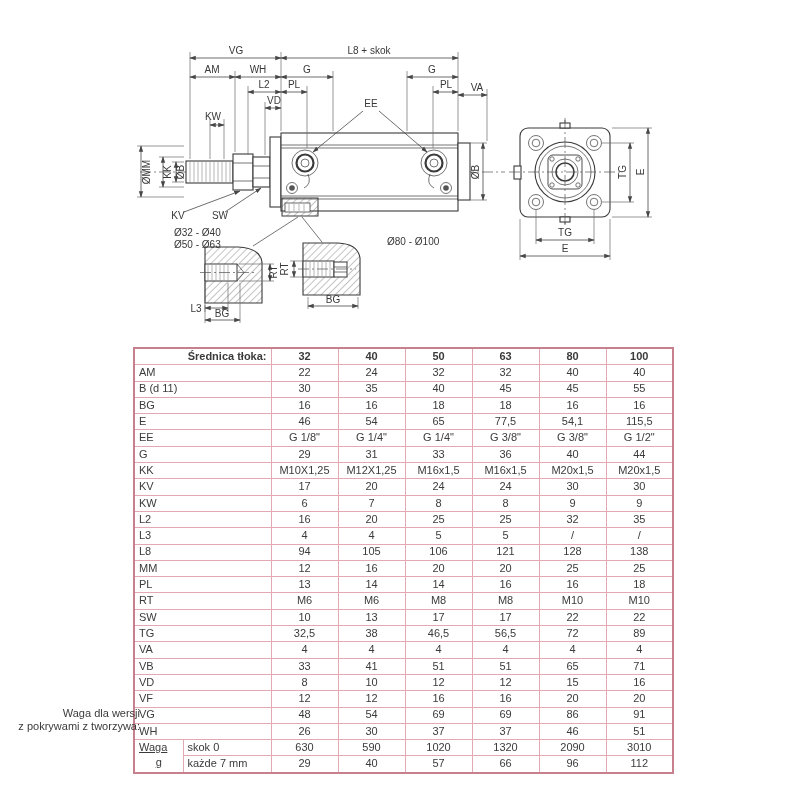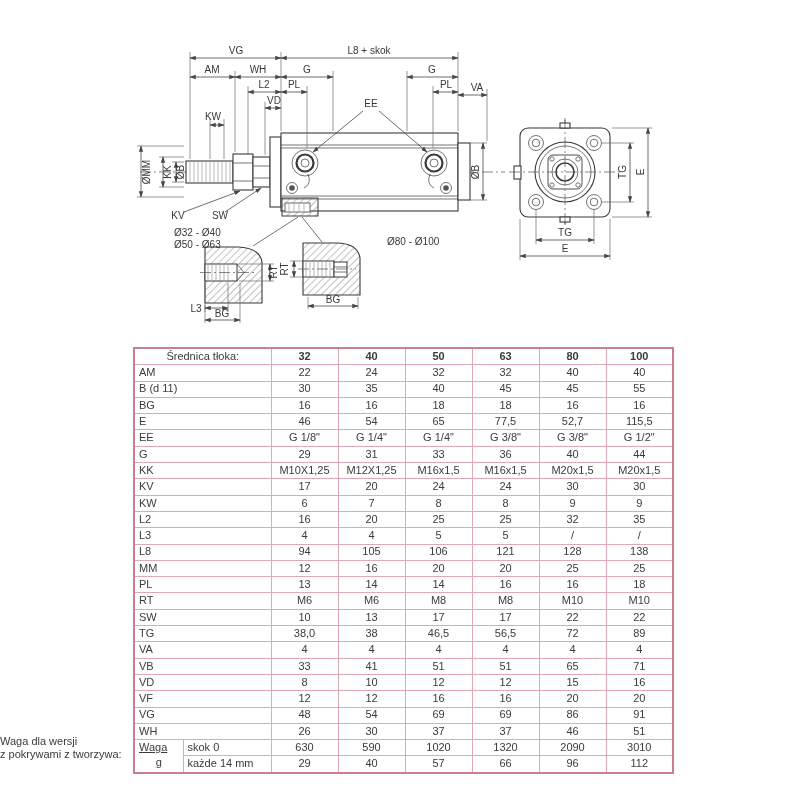--- a/index.html
+++ b/index.html
@@ -13,28 +13,28 @@
   .dim{stroke:#474747;stroke-width:0.8;fill:none;marker-start:url(#ar);marker-end:url(#ar);}
   .lead{stroke:#474747;stroke-width:0.8;fill:none;marker-end:url(#ar);}
   .cl{stroke:#555;stroke-width:0.7;fill:none;stroke-dasharray:11 3 2 3;}
   .tick{stroke:#888;stroke-width:0.6;fill:none;}
   .dt{font-family:"Liberation Sans",sans-serif;font-size:10px;fill:#383838;}
   
   .spec{position:absolute;left:133px;top:347px;width:540px;border-collapse:collapse;
         table-layout:fixed;font-size:11px;color:#3b3b3b;border:2px solid #c8808e;background:#fff;}
   .spec th,.spec td{border:1px solid #e2a9b3;height:15.3px;padding:0 4px;line-height:1.05;
         white-space:nowrap;overflow:hidden;font-weight:normal;}
-  .spec th.lbl{text-align:center;font-weight:normal;}
+  .spec th.lbl{text-align:right;font-weight:bold;}
   .spec th.val{text-align:center;font-weight:bold;}
   .spec td.lbl{text-align:left;}
   .spec td.val{text-align:center;}
   .spec td.waga{vertical-align:top;}
   .spec td.waga div{line-height:15px;text-decoration:underline;}
   
-  .footnote{position:absolute;left:0;top:735px;width:140px;text-align:left;
+  .footnote{position:absolute;left:0;top:707px;width:140px;text-align:right;
         font-size:11px;line-height:1.2;color:#3b3b3b;}
   
   .logo{position:absolute;left:506px;top:753px;font-family:"DejaVu Sans",sans-serif;
         font-weight:bold;font-size:38px;letter-spacing:-1.5px;white-space:nowrap;}
   .logo .pink{color:#f6a9bd;}
   .logo .gray{color:#9c9c9c;}
   .logo .reg{font-size:11px;vertical-align:super;color:#9c9c9c;letter-spacing:0;}
 </style>
 </head>
 <body>
@@ -262,21 +262,21 @@
           <td class="val">18</td>
           <td class="val">16</td>
           <td class="val">16</td>
         </tr>
         <tr>
           <td class="lbl" colspan="2">E</td>
           <td class="val">46</td>
           <td class="val">54</td>
           <td class="val">65</td>
           <td class="val">77,5</td>
-          <td class="val">52,7</td>
+          <td class="val">54,1</td>
           <td class="val">115,5</td>
         </tr>
         <tr>
           <td class="lbl" colspan="2">EE</td>
           <td class="val">G 1/8"</td>
           <td class="val">G 1/4"</td>
           <td class="val">G 1/4"</td>
           <td class="val">G 3/8"</td>
           <td class="val">G 3/8"</td>
           <td class="val">G 1/2"</td>
@@ -375,21 +375,21 @@
           <td class="lbl" colspan="2">SW</td>
           <td class="val">10</td>
           <td class="val">13</td>
           <td class="val">17</td>
           <td class="val">17</td>
           <td class="val">22</td>
           <td class="val">22</td>
         </tr>
         <tr>
           <td class="lbl" colspan="2">TG</td>
-          <td class="val">38,0</td>
+          <td class="val">32,5</td>
           <td class="val">38</td>
           <td class="val">46,5</td>
           <td class="val">56,5</td>
           <td class="val">72</td>
           <td class="val">89</td>
         </tr>
         <tr>
           <td class="lbl" colspan="2">VA</td>
           <td class="val">4</td>
           <td class="val">4</td>
@@ -450,21 +450,21 @@
           </td>
           <td class="lbl sub">skok 0</td>
           <td class="val">630</td>
           <td class="val">590</td>
           <td class="val">1020</td>
           <td class="val">1320</td>
           <td class="val">2090</td>
           <td class="val">3010</td>
         </tr>
         <tr>
-          <td class="lbl sub">każde 14 mm</td>
+          <td class="lbl sub">każde 7 mm</td>
           <td class="val">29</td>
           <td class="val">40</td>
           <td class="val">57</td>
           <td class="val">66</td>
           <td class="val">96</td>
           <td class="val">112</td>
         </tr>
       </tbody>
   </table>
 

